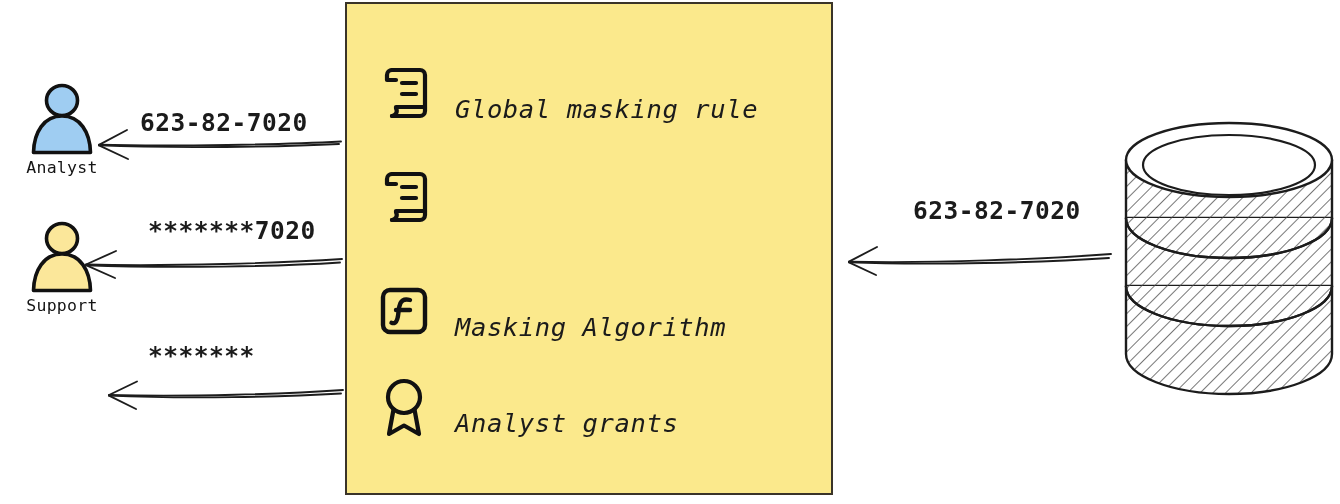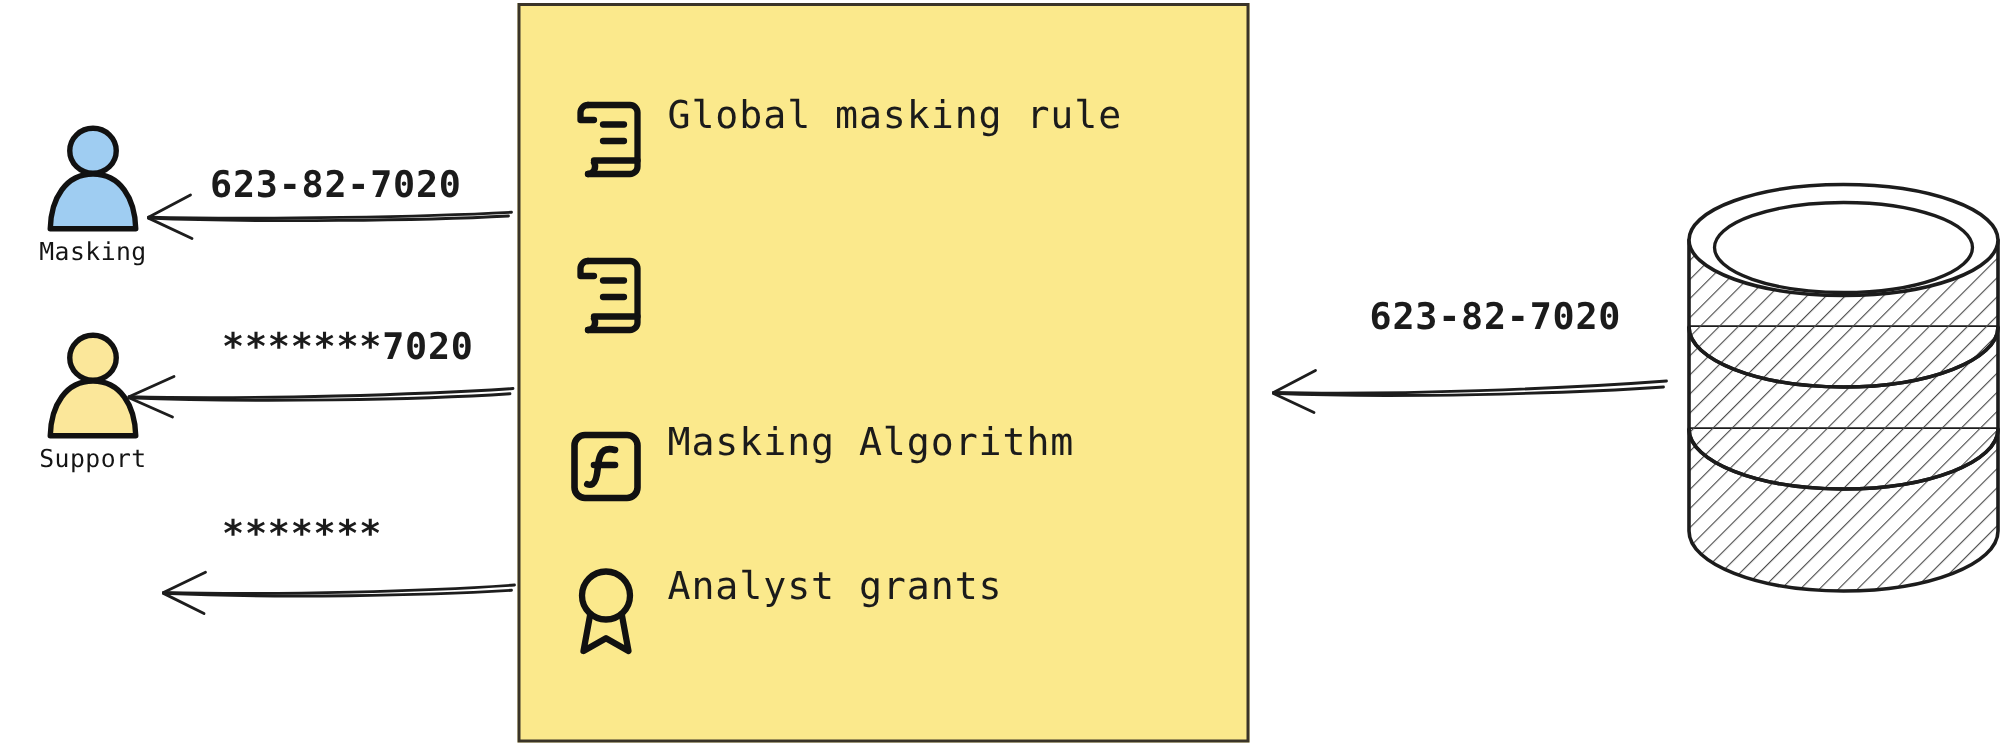--- a/index.html
+++ b/index.html
@@ -24,22 +24,23 @@
     width: 488px;
     height: 493px;
     background: #fbe98c;
     border: 2px solid #3a3428;
     box-sizing: border-box;
   }
   .policy-row {
     position: absolute;
     left: 28px;
     display: flex;
-    align-items: flex-start;
-    gap: 12px;
+    align-items: flex-end;
+    gap: 22px;
+    font-style: italic;
   }
   .policy-row .icon-wrap {
     width: 58px;
     height: 62px;
     display: flex;
     align-items: center;
     justify-content: center;
     flex: 0 0 auto;
   }
   .policy-row .row-label {
@@ -165,21 +166,21 @@
       </span>
       <span class="row-label">Analyst grants</span>
     </div>
   </div>
 
   <div class="persona persona-0">
     <svg class="persona-icon" width="84" height="78" viewBox="0 0 84 78">
       <ellipse cx="42" cy="18.5" rx="15.5" ry="15" fill="#9fcdf2" stroke="#111111" stroke-width="3.6"></ellipse>
       <path d="M42 34 C24 34 14 50 13.5 70.5 L70.5 70.5 C70 50 60 34 42 34 Z" fill="#9fcdf2" stroke="#111111" stroke-width="3.6" stroke-linejoin="round"></path>
     </svg>
-    <div class="persona-label">Masking</div>
+    <div class="persona-label">Analyst</div>
   </div>
 
   <div class="persona persona-1">
     <svg class="persona-icon" width="84" height="78" viewBox="0 0 84 78">
       <ellipse cx="42" cy="18.5" rx="15.5" ry="15" fill="#fbe79a" stroke="#111111" stroke-width="3.6"></ellipse>
       <path d="M42 34 C24 34 14 50 13.5 70.5 L70.5 70.5 C70 50 60 34 42 34 Z" fill="#fbe79a" stroke="#111111" stroke-width="3.6" stroke-linejoin="round"></path>
     </svg>
     <div class="persona-label">Support</div>
   </div>
 

